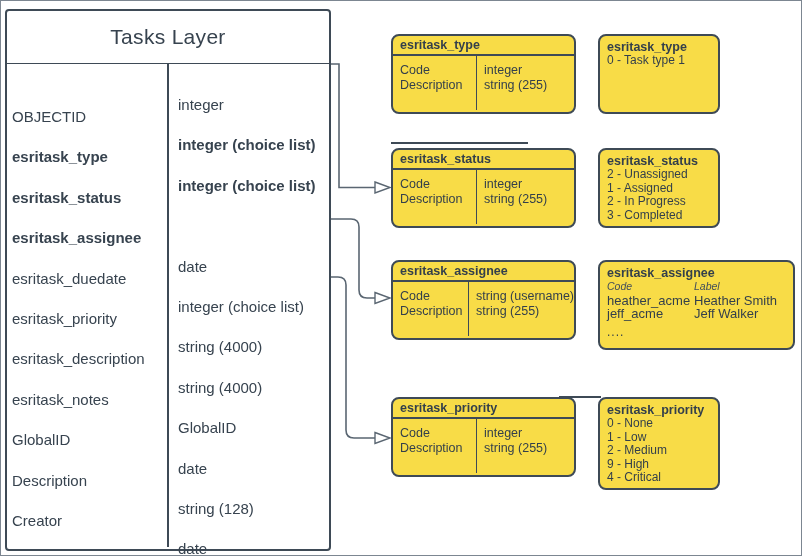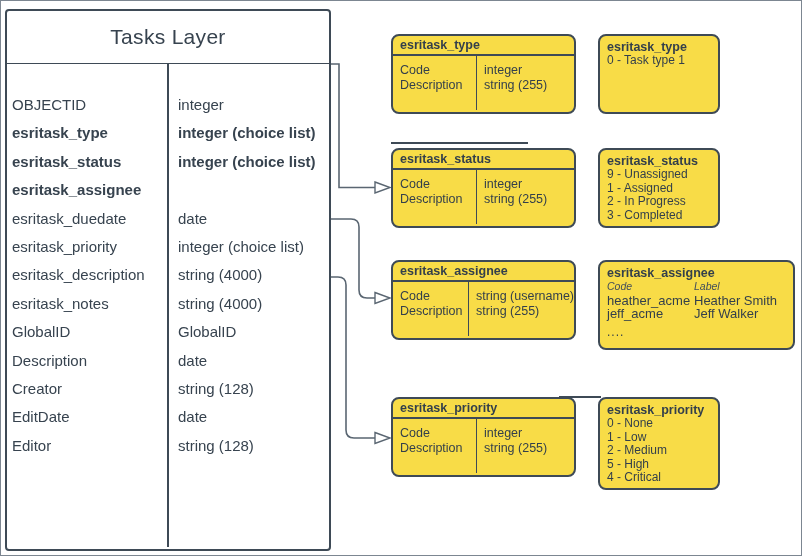--- a/index.html
+++ b/index.html
@@ -17,21 +17,21 @@
   .tt-header {
     height:53px; display:flex; align-items:center; justify-content:center;
     border-bottom:1.5px solid #3e4a56;
     font-size:21px; letter-spacing:0.3px;
   }
   .tt-body { position:relative; height:483px; padding-top:27px; font-size:15px; }
   .tt-divider {
     position:absolute; left:160px; top:0; bottom:0; width:1.5px; background:#3e4a56;
   }
   .t-row { display:flex; line-height:28.4px; }
-  .t-name { width:160px; padding-left:5px; white-space:nowrap; overflow:hidden; }
+  .t-name { width:160px; padding-left:5px; white-space:nowrap; overflow:hidden;margin-top:12px; }
   .t-type { padding-left:11px; white-space:nowrap; }
   .bold { font-weight:bold; }
   
   .ybox {
     position:absolute; background:#f8dc47; border:2px solid #3e4a56; border-radius:8px;
     color:#333f4b;
   }
   
   .fbox { left:390px; width:185px; height:80px; }
   .fb-header {
@@ -216,21 +216,21 @@
     <div>
 
     <div class="d-line">0 - Task type 1</div>
       </div>
   </div>
 
   <div class="ybox dbox dbox-status">
     <div class="d-title">esritask_status</div>
     <div>
 
-    <div class="d-line">9 - Unassigned</div>
+    <div class="d-line">2 - Unassigned</div>
         <div class="d-line">1 - Assigned</div>
         <div class="d-line">2 - In Progress</div>
         <div class="d-line">3 - Completed</div>
       </div>
   </div>
 
   <div class="ybox dbox dbox-assignee">
     <div class="d-title">esritask_assignee</div>
     <div class="a-grid">
       <div class="a-colhead">Code</div>
@@ -243,18 +243,18 @@
     <div class="a-more">....</div>
   </div>
 
   <div class="ybox dbox dbox-priority">
     <div class="d-title">esritask_priority</div>
     <div>
 
     <div class="d-line">0 - None</div>
         <div class="d-line">1 - Low</div>
         <div class="d-line">2 - Medium</div>
-        <div class="d-line">5 - High</div>
+        <div class="d-line">9 - High</div>
         <div class="d-line">4 - Critical</div>
       </div>
   </div>
 
 </div>
 
 </body></html>

